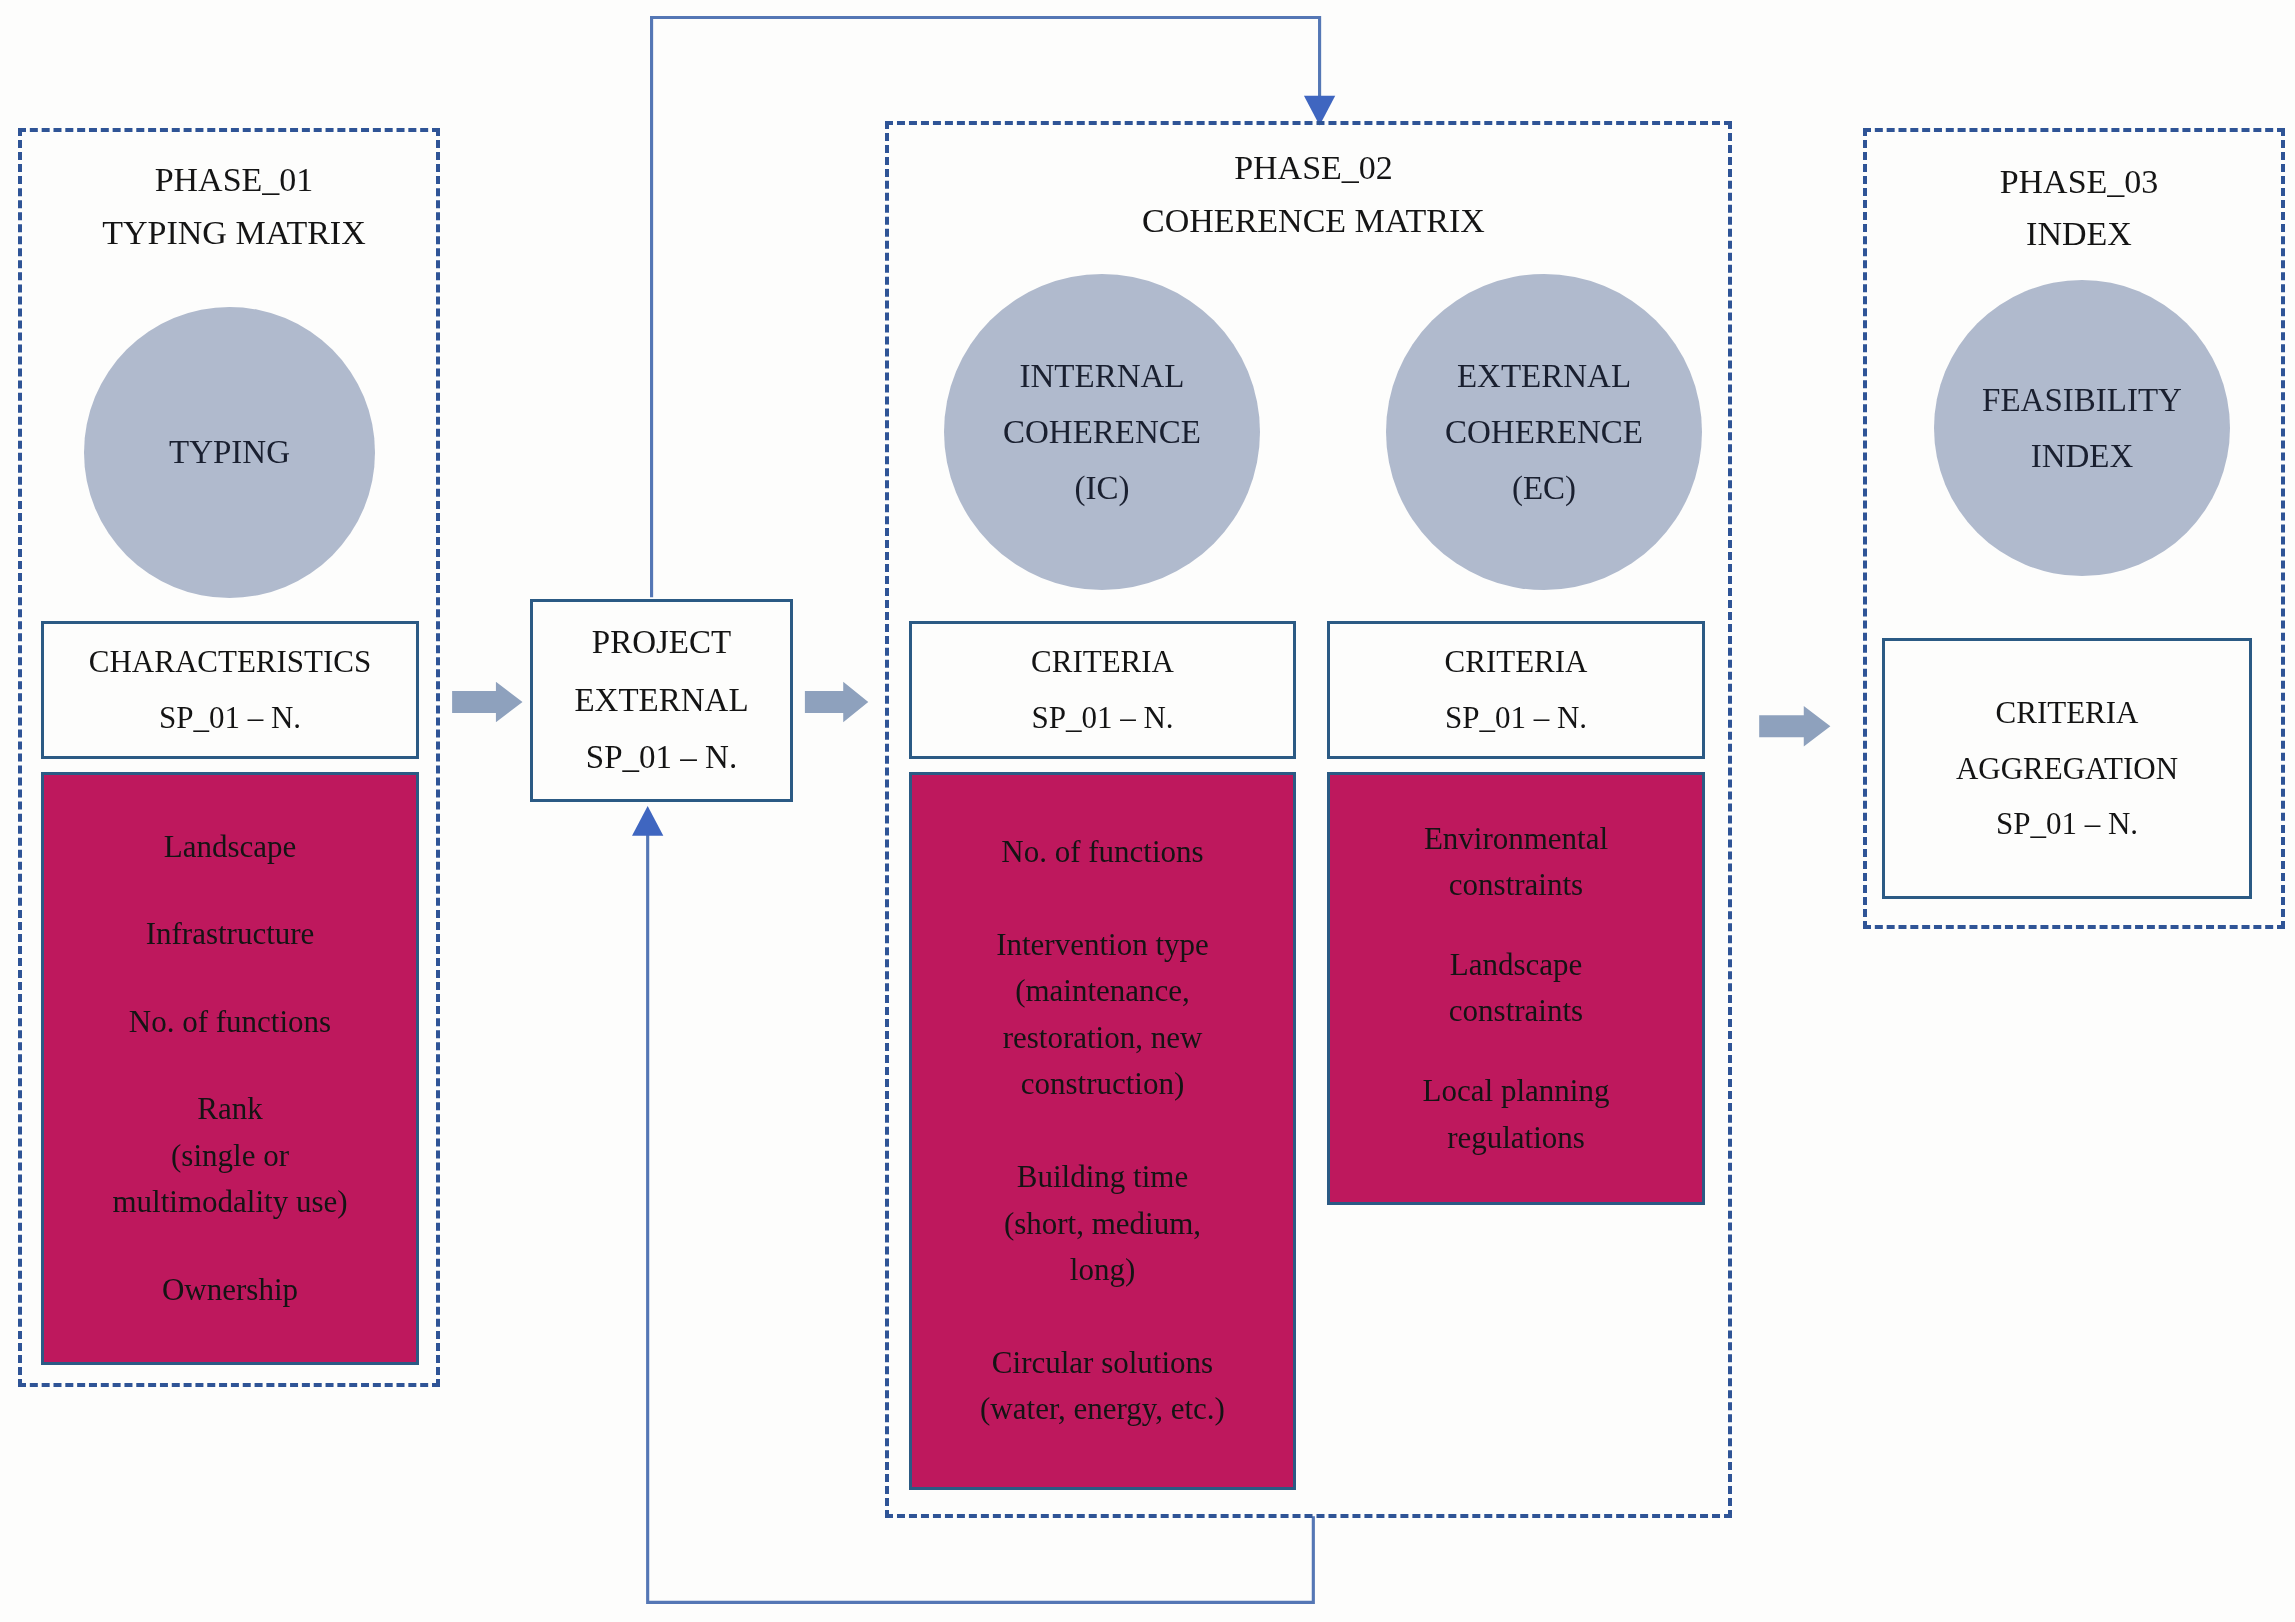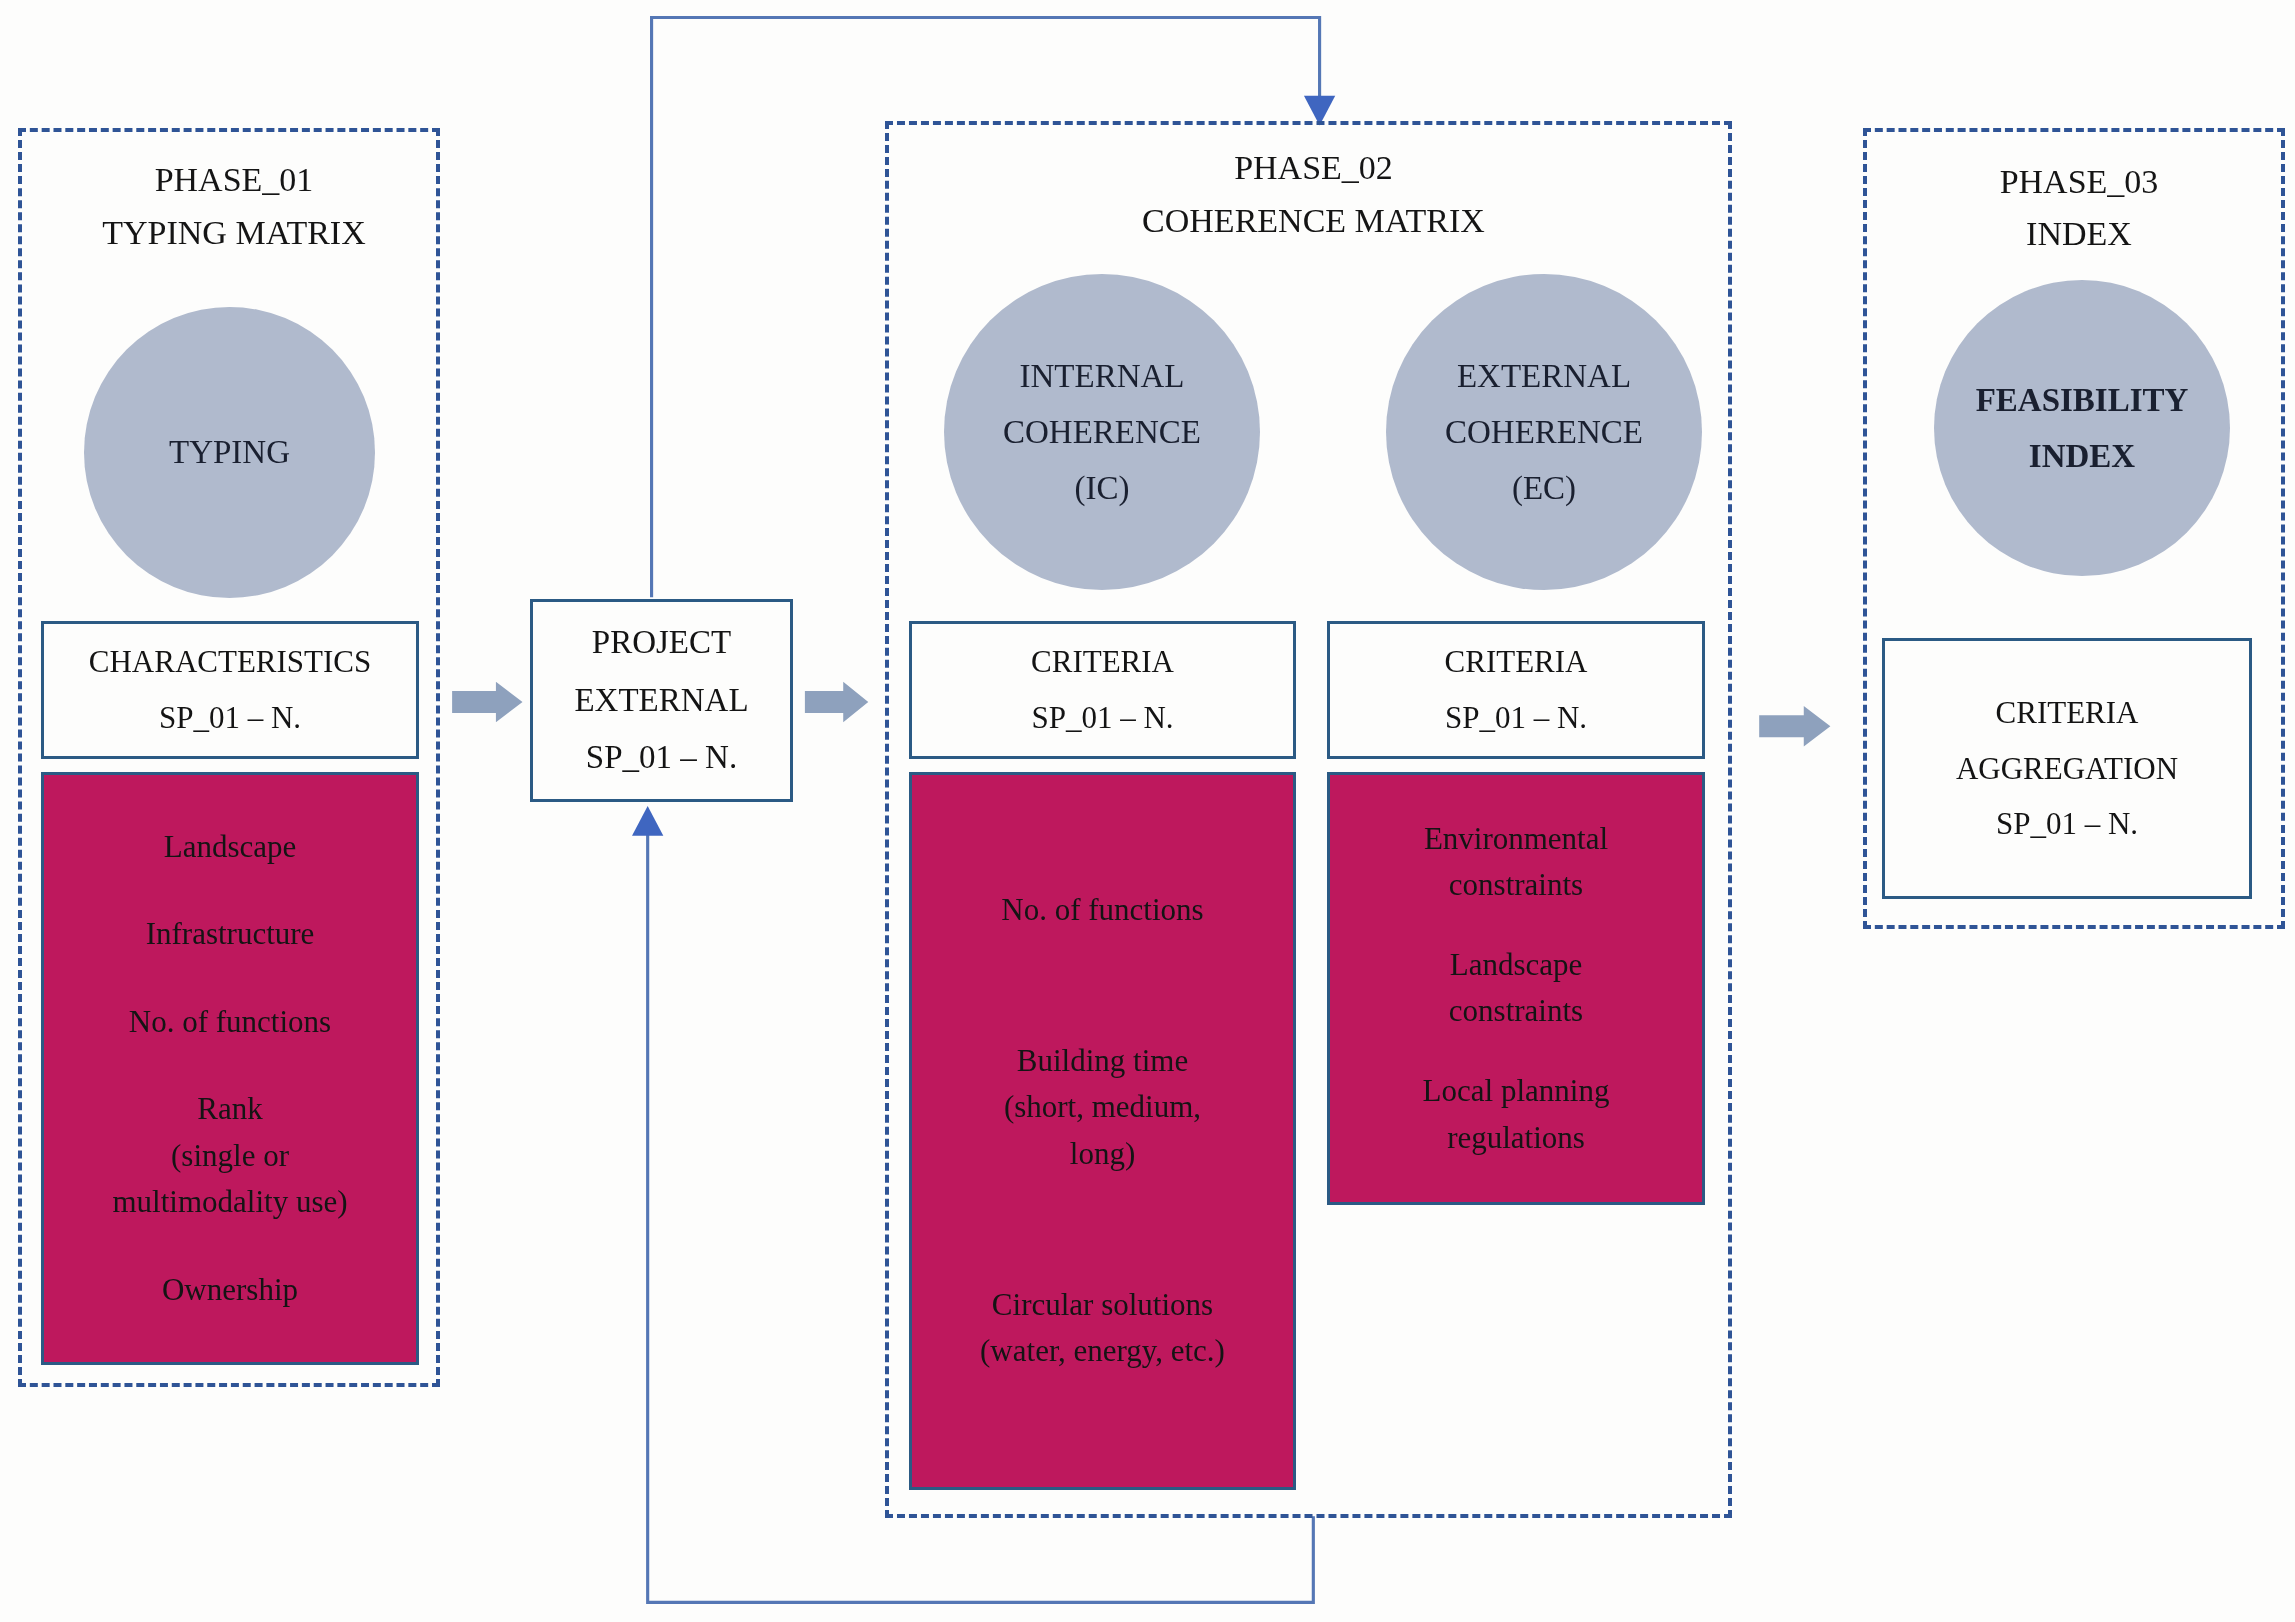--- a/index.html
+++ b/index.html
@@ -129,20 +129,24 @@
     <span>SP_01 – N.</span>
   </div>
 
   <div class="solid-box" style="left:1327px;top:621px;width:378px;height:138px;">
     <span>CRITERIA</span>
     <span>SP_01 – N.</span>
   </div>
 
   <div class="list-box" style="left:909px;top:772px;width:387px;height:718px;">
     <div class="list-item">No. of functions</div>
+    <div class="list-item">Intervention type
+(maintenance,
+restoration, new
+construction)</div>
     <div class="list-item">Building time
 (short, medium,
 long)</div>
     <div class="list-item">Circular solutions
 (water, energy, etc.)</div>
   </div>
 
   <div class="list-box" style="left:1327px;top:772px;width:378px;height:433px;">
     <div class="list-item">Environmental
 constraints</div>
@@ -152,21 +156,21 @@
 regulations</div>
   </div>
 
   <div class="phase-panel" style="left:1863px;top:128px;width:422px;height:801px;">
     <div class="panel-title" style="top:23.5px;">
       <span>PHASE_03</span>
       <span>INDEX</span>
     </div>
   </div>
 
-  <div class="circle" style="left:1934px;top:280px;width:296px;height:296px;font-weight:bold;"><span>FEASIBILITY
+  <div class="circle" style="left:1934px;top:280px;width:296px;height:296px;"><span>FEASIBILITY
 INDEX</span></div>
 
   <div class="solid-box" style="left:1882px;top:638px;width:370px;height:261px;">
     <span>CRITERIA</span>
     <span>AGGREGATION</span>
     <span>SP_01 – N.</span>
   </div>
 
 </div>
 

